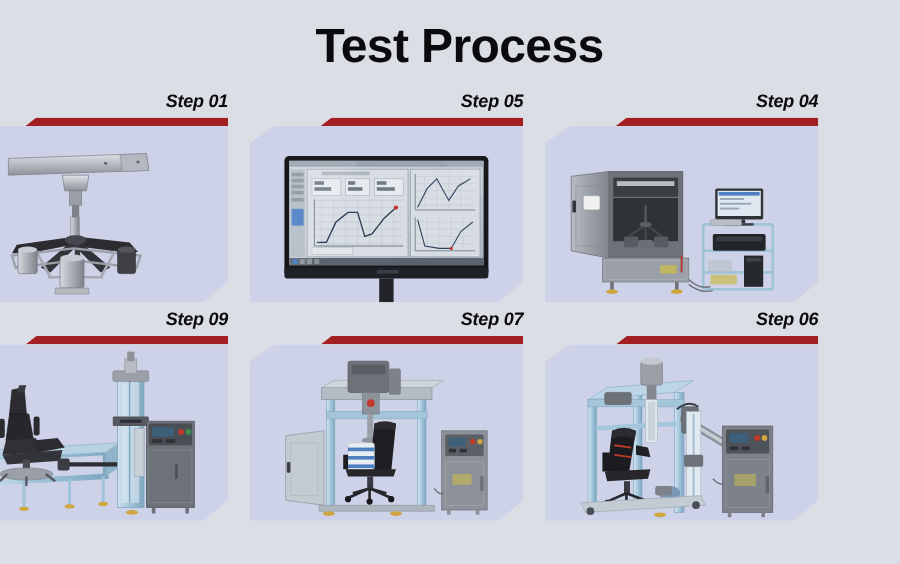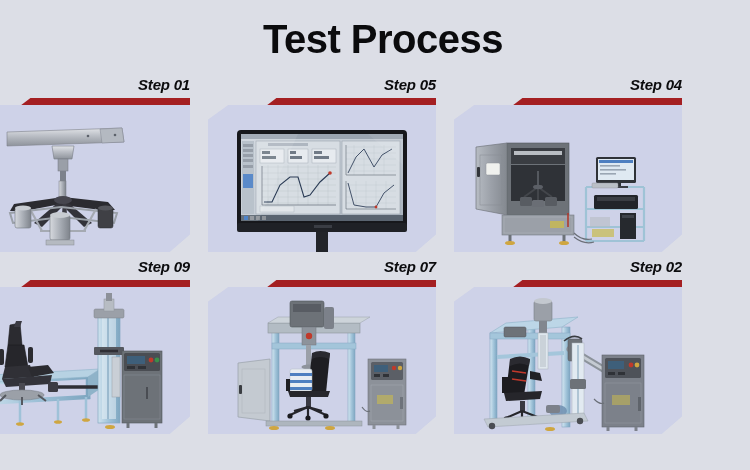--- a/index.html
+++ b/index.html
@@ -426,21 +426,21 @@
           <rect x="169" y="108" width="16" height="9" fill="#c9ba4e" opacity="0.6"></rect>
           <rect x="192" y="110" width="3" height="12" fill="#6e737b"></rect>
           <path d="M154 120 Q158 126 162 124" stroke="#6b7078" stroke-width="1.2" fill="none"></path>
           <path d="M166 138 L166 142 M190 138 L190 142" stroke="#8c9199" stroke-width="3"></path>
         </svg>
       </div>
     </div>
   </div>
 
   <div class="step-card">
-    <div class="step-label">Step 02</div>
+    <div class="step-label">Step 06</div>
     <div class="accent-bar"></div>
     <div class="card-body">
       <div class="photo">
         <svg viewBox="0 0 228 147" preserveAspectRatio="xMidYMid meet">
           <defs>
             <linearGradient id="s6b" x1="0" y1="0" x2="1" y2="0">
               <stop offset="0" stop-color="#d6e7f2"></stop>
                 <stop offset="0.5" stop-color="#a4c6db"></stop>
               <stop offset="1" stop-color="#7ca5c1"></stop>
             </linearGradient>

